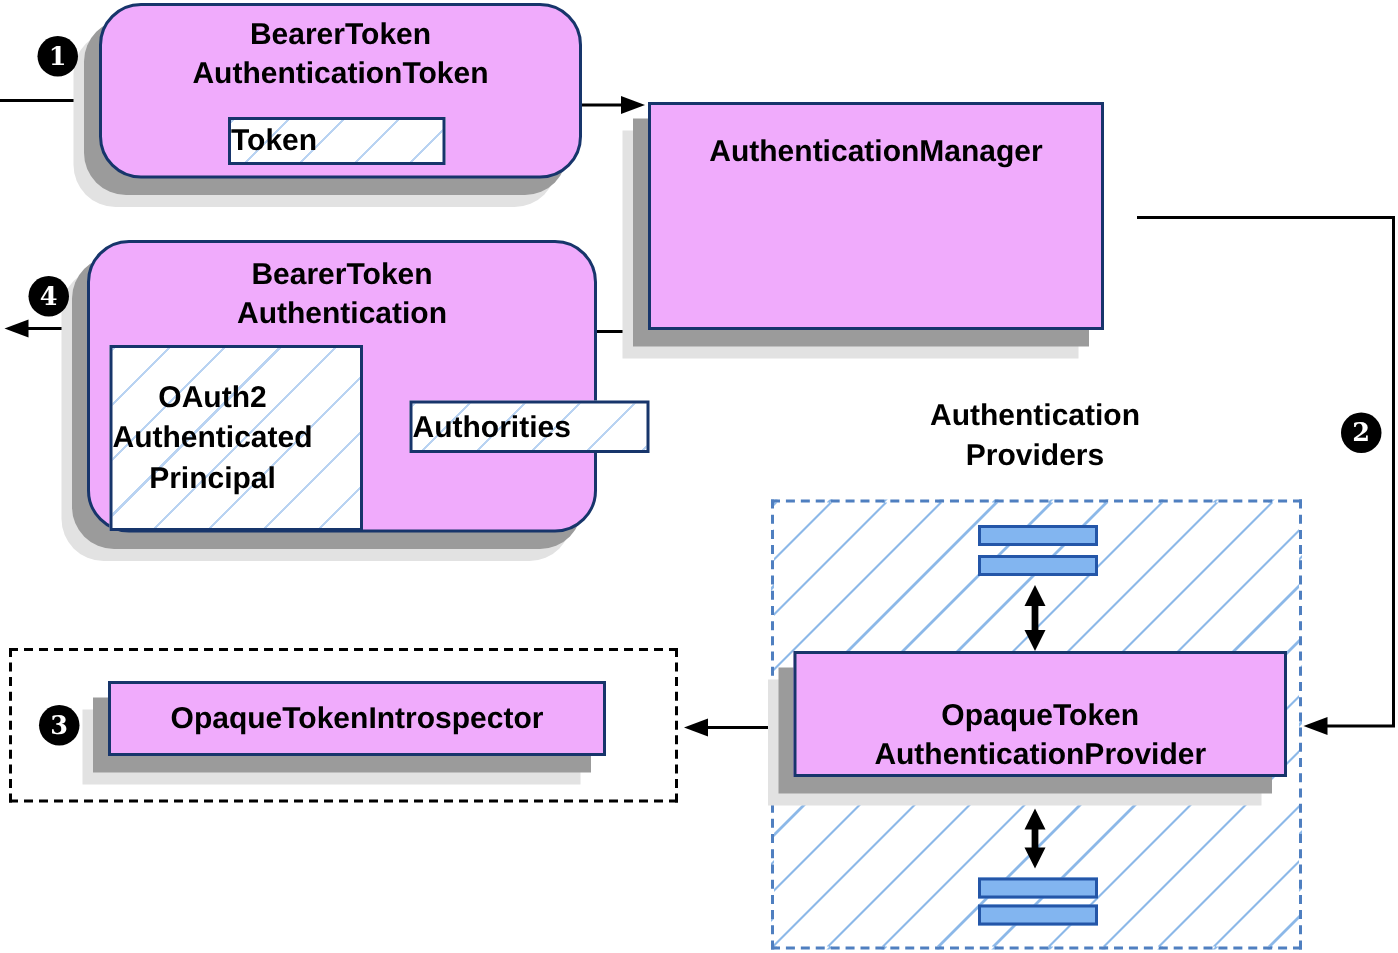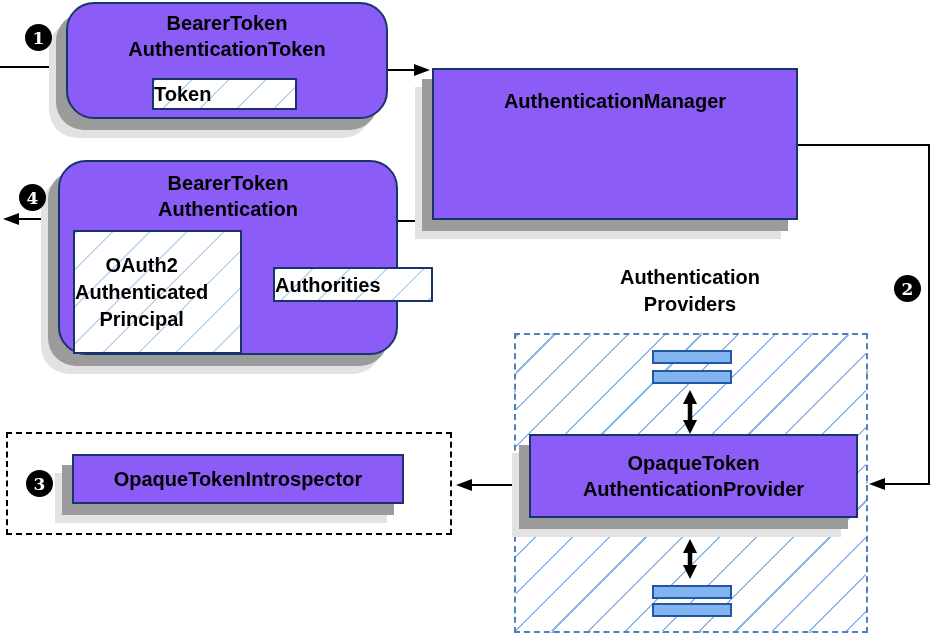--- a/index.html
+++ b/index.html
@@ -2,21 +2,21 @@
 <html><head>
 <meta charset="utf-8">
 <style>
   html,body{margin:0;padding:0;background:#fff;}
   .canvas{
     position:relative;width:932px;height:635px;overflow:hidden;background:#fff;
     font-family:"Liberation Sans",sans-serif;font-weight:700;color:#000;
   }
   .overlay{position:absolute;left:0;top:0;width:932px;height:635px;z-index:1;pointer-events:none;}
   .node{
-    position:absolute;z-index:2;background:#8b5cf6;border:2px solid #17356b;
+    position:absolute;z-index:2;background:#f0abfc;border:2px solid #17356b;
     box-sizing:border-box;box-shadow:-10px 11px 0 #9b9b9b,-17px 19px 0 #e2e2e2;
   }
   .rounded{border-radius:28px;}
   .node-title{display:block;text-align:center;font-size:20px;line-height:26px;}
   .multiline{white-space:pre-line;}
   .chip{
     position:absolute;box-sizing:border-box;border:2px solid #17356b;
     background:repeating-linear-gradient(135deg,#b9d3f2 0 1.5px,transparent 1.5px 26px),#fff;
     display:flex;align-items:center;justify-content:flex-start;text-align:center;
     font-size:20px;line-height:26px;
@@ -80,21 +80,21 @@
   <div class="badge" style="left:19px;top:184px;">4</div>
 
   <div class="node rounded" style="left:66px;top:2px;width:322px;height:117px;">
     <span class="node-title multiline" style="margin-top:6px;">BearerToken
 AuthenticationToken</span>
     <div class="chip" style="left:84px;top:74px;width:145px;height:32px;">
       <span>Token</span>
     </div>
   </div>
 
-  <div class="node" style="left:432px;top:68px;width:366px;height:152px;">
+  <div class="node" style="left:432px;top:68px;width:304px;height:152px;">
     <span class="node-title" style="margin-top:18px;">AuthenticationManager</span>
   </div>
 
   <div class="node rounded" style="left:58px;top:160px;width:340px;height:195px;">
     <span class="node-title multiline" style="margin-top:8px;">BearerToken
 Authentication</span>
     <div class="chip multiline" style="left:13px;top:68px;width:169px;height:124px;line-height:27px;">
       <span class="multiline">OAuth2
 Authenticated
 Principal</span>
@@ -109,21 +109,21 @@
     <span>OpaqueTokenIntrospector</span>
   </div>
 
   <div class="float-label multiline" style="left:540px;top:264px;width:300px;">Authentication
 Providers</div>
   <div class="group-blue" style="left:514px;top:333px;width:354px;height:300px;"></div>
 
   <div class="bar" style="left:652px;top:350px;"></div>
   <div class="bar" style="left:652px;top:370px;"></div>
 
-  <div class="node center-txt" style="left:529px;top:434px;width:329px;height:84px;">
+  <div class="node center-txt" style="left:529px;top:434px;width:329px;height:84px;align-items:flex-end;">
     <span class="node-title multiline">OpaqueToken
 AuthenticationProvider</span>
   </div>
 
   <div class="bar" style="left:652px;top:585px;"></div>
   <div class="bar" style="left:652px;top:603px;"></div>
 
 </div>
 
 </body></html>

